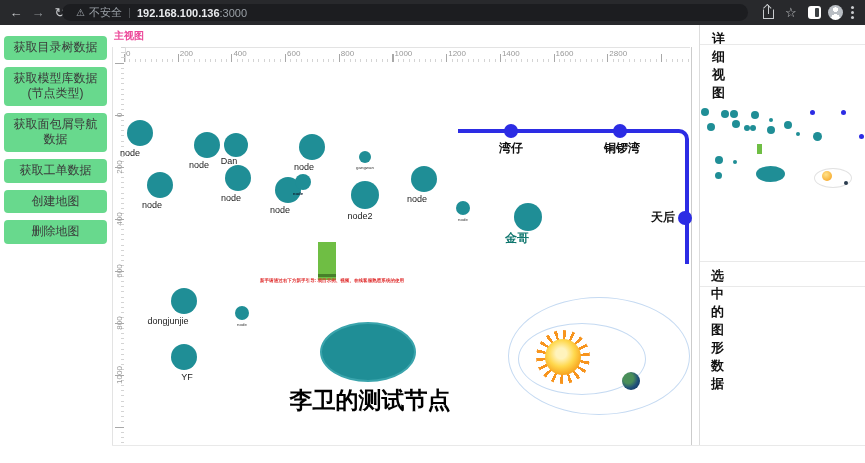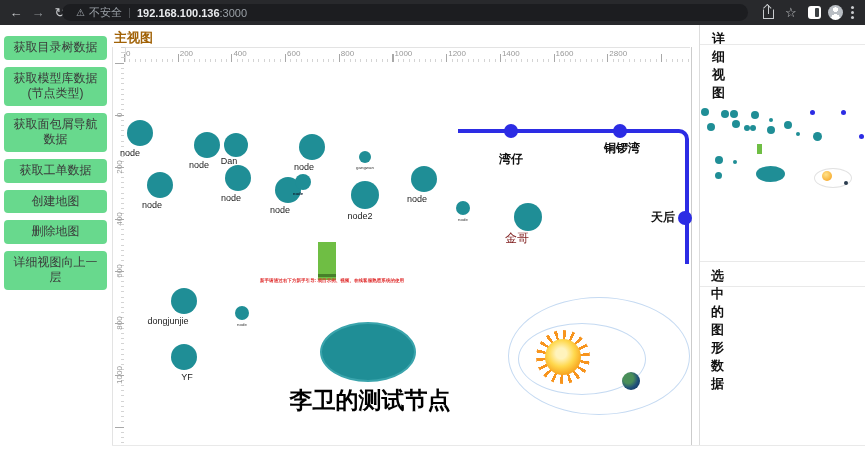--- a/index.html
+++ b/index.html
@@ -25,21 +25,21 @@
                radial-gradient(ellipse 5.5px 4px at 50% 82%,#fff 0 4px,rgba(0,0,0,0) 4.2px),#b9bec4;}
 
   
   #app{position:relative;width:720px;height:438px;background:#fff;}
 
   
   #sidebar-buttons{position:absolute;left:4px;top:11px;width:103px;}
   .sb-btn{margin-bottom:7px;background:#68d98d;border-radius:4px;color:#3a3a3a;font-size:12px;line-height:1.3;display:flex;align-items:center;justify-content:center;text-align:center;padding:4px 6px;min-height:15px;cursor:pointer;}
 
   
-  #main-title{position:absolute;left:114px;top:4px;font-size:13px;font-weight:700;color:#a16207;}
+  #main-title{position:absolute;left:114px;top:4px;font-size:10px;font-weight:700;color:#ec4899;}
   #h-ruler{position:absolute;left:124px;top:22px;width:566px;height:15px;border-top:1px solid #e3e3e3;border-bottom:1px solid #dcdcdc;
     background-image:repeating-linear-gradient(90deg,#a8a8a8 0 1px,rgba(0,0,0,0) 1px 53.7px),repeating-linear-gradient(90deg,#d4d4d4 0 1px,rgba(0,0,0,0) 1px 5.37px);
     background-size:100% 9px,100% 4px;background-position:left bottom,left bottom;background-repeat:no-repeat;}
   .hlab{position:absolute;top:1px;font-size:8px;color:#999;}
   #v-ruler{position:absolute;left:112px;top:22px;width:12px;height:398px;border-left:1px solid #e3e3e3;border-right:1px solid #dcdcdc;
     background-image:repeating-linear-gradient(180deg,#d4d4d4 0 1px,rgba(0,0,0,0) 1px 5.2px);
     background-size:4px 100%;background-position:right top;background-repeat:no-repeat;}
   #v-ruler-major{position:absolute;left:112px;top:38px;width:12px;height:382px;
     background-image:repeating-linear-gradient(180deg,#a8a8a8 0 1px,rgba(0,0,0,0) 1px 52px);
     background-size:9px 100%;background-position:right top;background-repeat:no-repeat;}
@@ -47,21 +47,21 @@
   #canvas-bg{position:absolute;left:124px;top:37px;width:566px;height:383px;background:#fff;}
   #canvas-right-line{position:absolute;left:691px;top:22px;width:1px;height:398px;background:#ccc;}
   #bottom-line{position:absolute;left:112px;top:420px;width:753px;height:1px;background:#e9e9e9;}
   #main-right-sep{position:absolute;left:699px;top:0;width:1px;height:420px;background:#ddd;}
 
   
   .node{position:absolute;border-radius:50%;background:#1f8e96;cursor:pointer;}
   .nlab{position:absolute;transform:translate(-50%,-50%);font-size:9px;color:#1b1b1b;white-space:nowrap;}
   .nlab.tiny{font-size:8px;transform:translate(-50%,-50%) scale(.55);color:#333;}
   .nlab.dark{font-weight:700;color:#123;}
-  .nlab.nbig{font-size:12px;font-weight:400;color:#7f1d1d;}
+  .nlab.nbig{font-size:12px;font-weight:700;color:#0f766e;}
   #subway{position:absolute;left:458px;top:104px;width:227px;height:131px;border-top:4px solid #2c2ce4;border-right:4px solid #2c2ce4;border-top-right-radius:10px;}
   .station{position:absolute;width:14px;height:14px;border-radius:50%;background:#2c2ce4;transform:translate(-50%,-50%);cursor:pointer;}
   .station-label{position:absolute;transform:translate(-50%,-50%);font-size:12px;font-weight:600;color:#111;white-space:nowrap;}
   #green-rect{position:absolute;left:318px;top:217px;width:18px;height:38px;background:#6fbe44;cursor:pointer;}
   #green-band{position:absolute;left:318px;top:249px;width:18px;height:3px;background:#47802a;}
   #notice{position:absolute;left:260px;top:252px;font-size:8px;font-weight:700;color:#e03030;white-space:nowrap;transform:scale(.57);transform-origin:left top;}
   #big-ellipse{position:absolute;left:320px;top:297px;width:96px;height:60px;border-radius:50%;background:#1f8e96;border:2px solid #3aa4ac;box-sizing:border-box;cursor:pointer;}
   #big-label{position:absolute;left:370px;top:375px;transform:translate(-50%,-50%);font-size:23px;font-weight:600;color:#000;white-space:nowrap;}
   .orbit{position:absolute;border-radius:50%;border:1px solid #c5daf2;}
   #orbit-outer{left:508px;top:272px;width:180px;height:116px;}
@@ -110,21 +110,20 @@
 
 <div id="app">
 
   <div id="sidebar-buttons">
       <div class="sb-btn">获取目录树数据</div>
       <div class="sb-btn">获取模型库数据(节点类型)</div>
       <div class="sb-btn">获取面包屑导航数据</div>
       <div class="sb-btn">获取工单数据</div>
       <div class="sb-btn">创建地图</div>
       <div class="sb-btn">删除地图</div>
-      <div class="sb-btn">详细视图向上一层</div>
     </div>
 
   <div id="main-title">主视图</div>
   <div id="h-ruler">
       <div class="hlab" style="left: 2px;">0</div>
       <div class="hlab" style="left: 55.7px;">200</div>
       <div class="hlab" style="left: 109.4px;">400</div>
       <div class="hlab" style="left: 163.1px;">600</div>
       <div class="hlab" style="left: 216.8px;">800</div>
       <div class="hlab" style="left: 270.5px;">1000</div>
@@ -186,21 +185,21 @@
       <div class="node" style="left: 514px; top: 178px; width: 28px; height: 28px; background: rgb(31, 142, 150);"></div>
       <div class="nlab nbig" style="left: 517px; top: 213px;">金哥</div>
       <div class="node" style="left: 171px; top: 263px; width: 26px; height: 26px; background: rgb(31, 142, 150);"></div>
       <div class="nlab" style="left: 168px; top: 296px;">dongjunjie</div>
       <div class="node" style="left: 235px; top: 281px; width: 14px; height: 14px; background: rgb(31, 142, 150);"></div>
       <div class="nlab tiny" style="left: 242px; top: 300px;">node</div>
       <div class="node" style="left: 171px; top: 319px; width: 26px; height: 26px; background: rgb(31, 142, 150);"></div>
       <div class="nlab" style="left: 176px; top: 352px; margin-left: 11px;">YF</div>
       <div class="nlab tiny dark" style="left: 298px; top: 169px;">node</div>
       <div class="station" style="left: 511px; top: 106px; background: rgb(44, 44, 228);"></div>
-      <div class="station-label" style="left: 511px; top: 134px; font-family: Liberation Serif, serif;">湾仔</div>
+      <div class="station-label" style="left: 511px; top: 123px; font-family: Liberation Serif, serif;">湾仔</div>
       <div class="station" style="left: 620px; top: 106px; background: rgb(44, 44, 228);"></div>
       <div class="station-label" style="left: 622px; top: 123px;">铜锣湾</div>
       <div class="station" style="left: 685px; top: 193px; background: rgb(44, 44, 228);"></div>
       <div class="station-label" style="left: 663px; top: 192px;">天后</div>
     </div>
 
   <div id="detail-title">详细视图</div>
   <div id="right-sep1"></div>
   <div id="minimap-region"></div>
   <div id="mm-green"></div>

